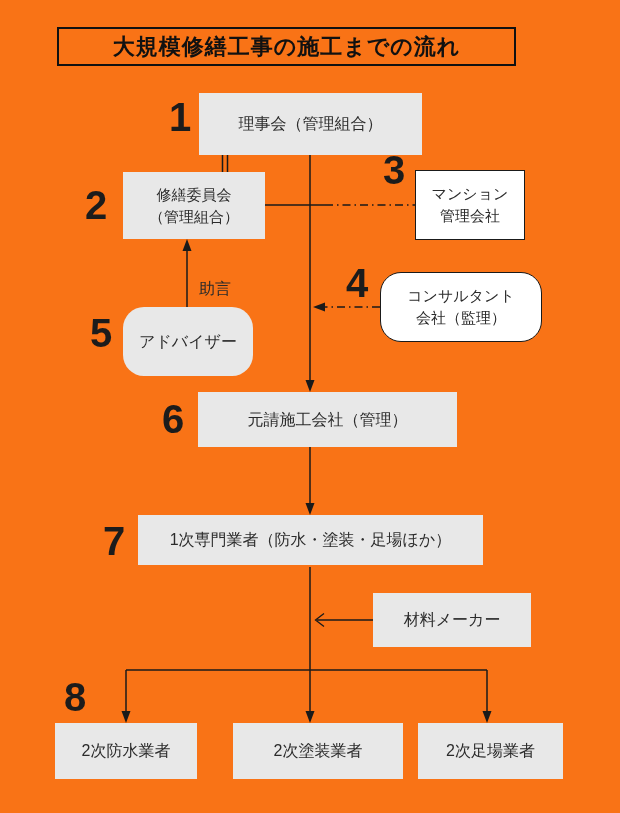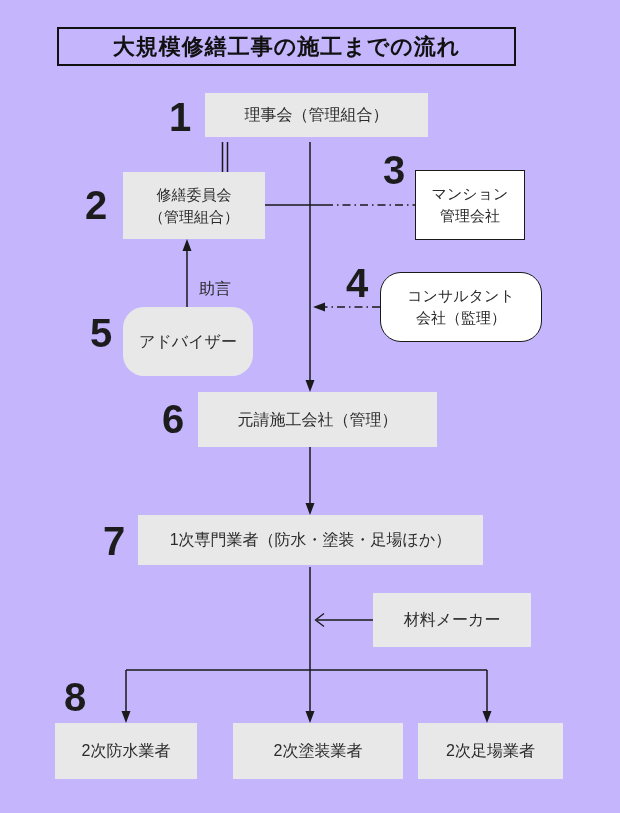--- a/index.html
+++ b/index.html
@@ -1,17 +1,17 @@
 <!DOCTYPE html>
 <html><head>
 <meta charset="utf-8">
 <style>
   html,body { margin:0; padding:0; background:#ffffff; }
   .stage {
-    position:relative; width:620px; height:813px; background:#c4b5fd;
+    position:relative; width:620px; height:813px; background:#f97316;
     font-family:"Liberation Sans", sans-serif; overflow:hidden;
   }
   .wires { position:absolute; left:0; top:0; width:620px; height:813px; }
   .title-box {
     position:absolute; left:57px; top:27px; width:459px; height:39px;
     border:2.2px solid #111111; box-sizing:border-box;
     display:flex; align-items:center; justify-content:center;
     font-size:22px; font-weight:bold; color:#111111; letter-spacing:1px;
   }
   .node {
@@ -86,34 +86,34 @@
 
   <div class="stepnum" style="left:169px; top:93px; line-height:49px;">1</div>
   <div class="stepnum" style="left:85px; top:172px; line-height:67px;">2</div>
   <div class="stepnum" style="left:383px; top:144px; line-height:52px;">3</div>
   <div class="stepnum" style="left:346px; top:258px; line-height:50px;">4</div>
   <div class="stepnum" style="left:90px; top:307px; line-height:53px;">5</div>
   <div class="stepnum" style="left:162px; top:392px; line-height:55px;">6</div>
   <div class="stepnum" style="left:103px; top:515px; line-height:52px;">7</div>
   <div class="stepnum" style="left:64px; top:672px; line-height:50px;">8</div>
 
-  <div class="node fill" style="left:205px; top:93px; width:223px; height:44px;text-align:right;">理事会（管理組合）</div>
+  <div class="node fill" style="left:199px; top:93px; width:223px; height:62px;text-align:right;">理事会（管理組合）</div>
 
   <div class="node fill" style="left:123px; top:172px; width:142px; height:67px; font-size:15px;">修繕委員会
 （管理組合）</div>
 
   <div class="node outline" style="left:415px; top:170px; width:110px; height:70px; font-size:15px;">マンション
 管理会社</div>
 
   <div class="node outline" style="left:380px; top:272px; width:162px; height:70px; font-size:15px;border-radius:21px;">コンサルタント
 会社（監理）</div>
 
   <div class="node fill" style="left:123px; top:307px; width:130px; height:69px;border-radius:21px;">アドバイザー</div>
 
-  <div class="node fill" style="left:198px; top:392px; width:239px; height:55px;">元請施工会社（管理）</div>
+  <div class="node fill" style="left:198px; top:392px; width:259px; height:55px;">元請施工会社（管理）</div>
 
   <div class="node fill" style="left:138px; top:515px; width:345px; height:50px;">1次専門業者（防水・塗装・足場ほか）</div>
 
   <div class="node fill" style="left:373px; top:593px; width:158px; height:54px;">材料メーカー</div>
 
   <div class="node fill" style="left:55px; top:723px; width:142px; height:56px;">2次防水業者</div>
 
   <div class="node fill" style="left:233px; top:723px; width:170px; height:56px;">2次塗装業者</div>
 
   <div class="node fill" style="left:418px; top:723px; width:145px; height:56px;">2次足場業者</div>

